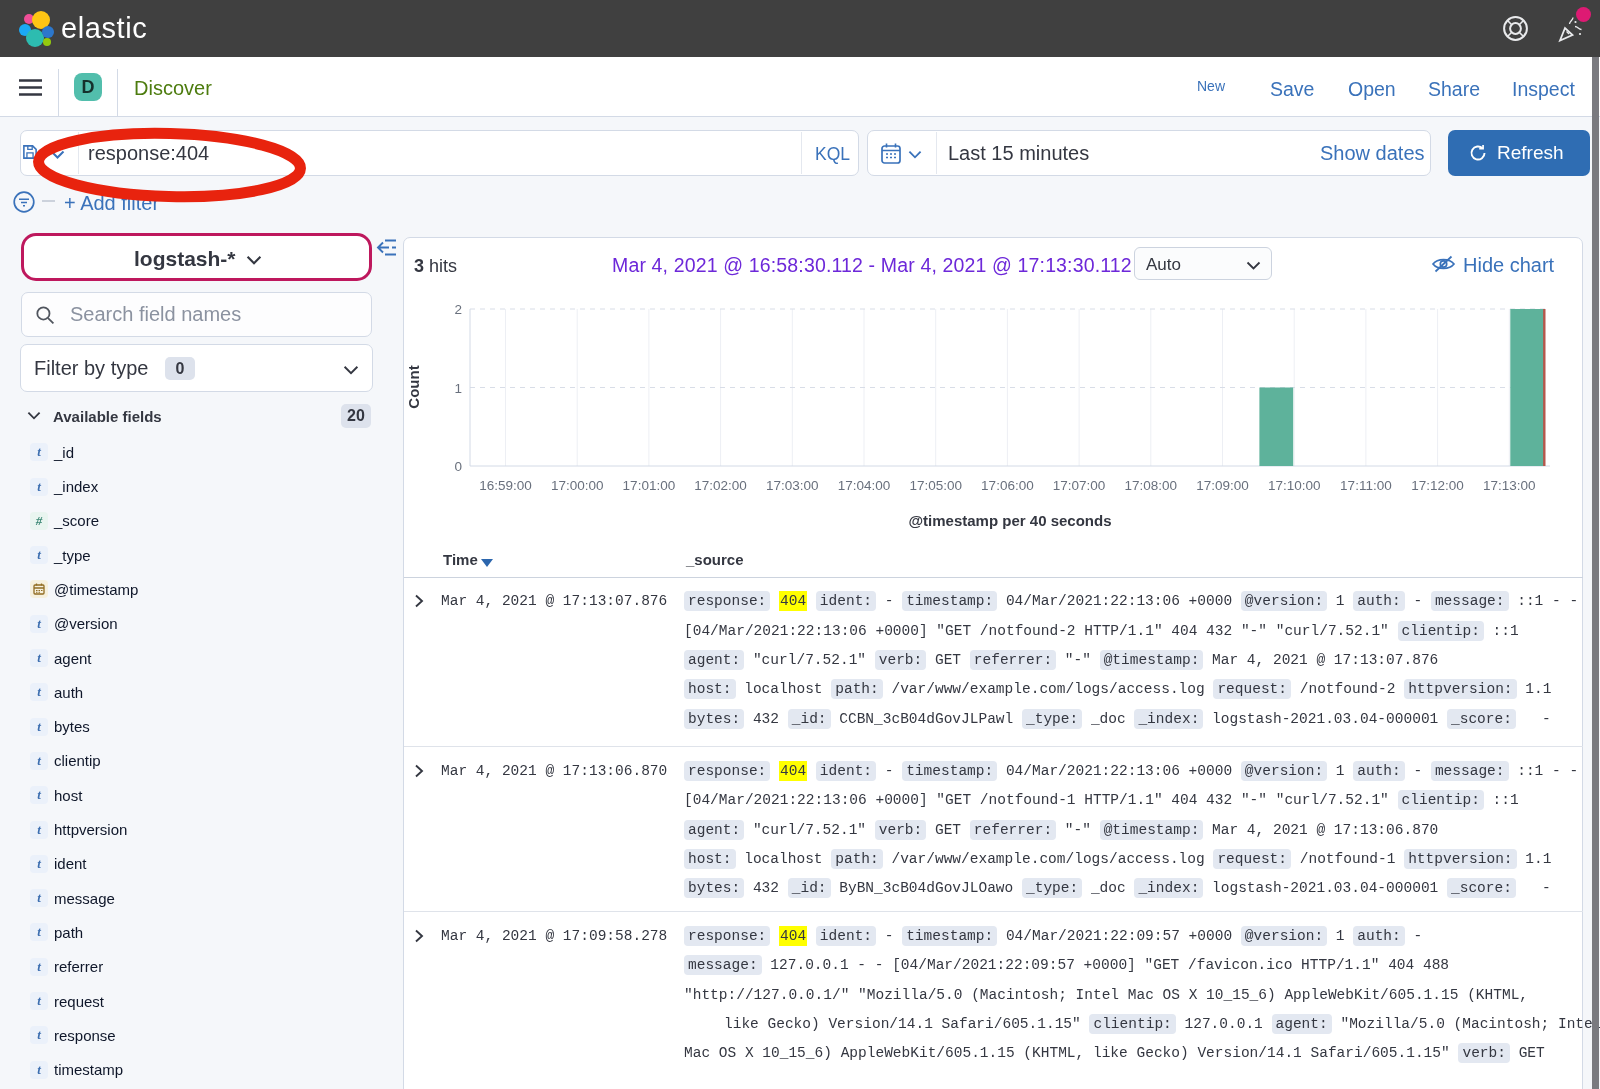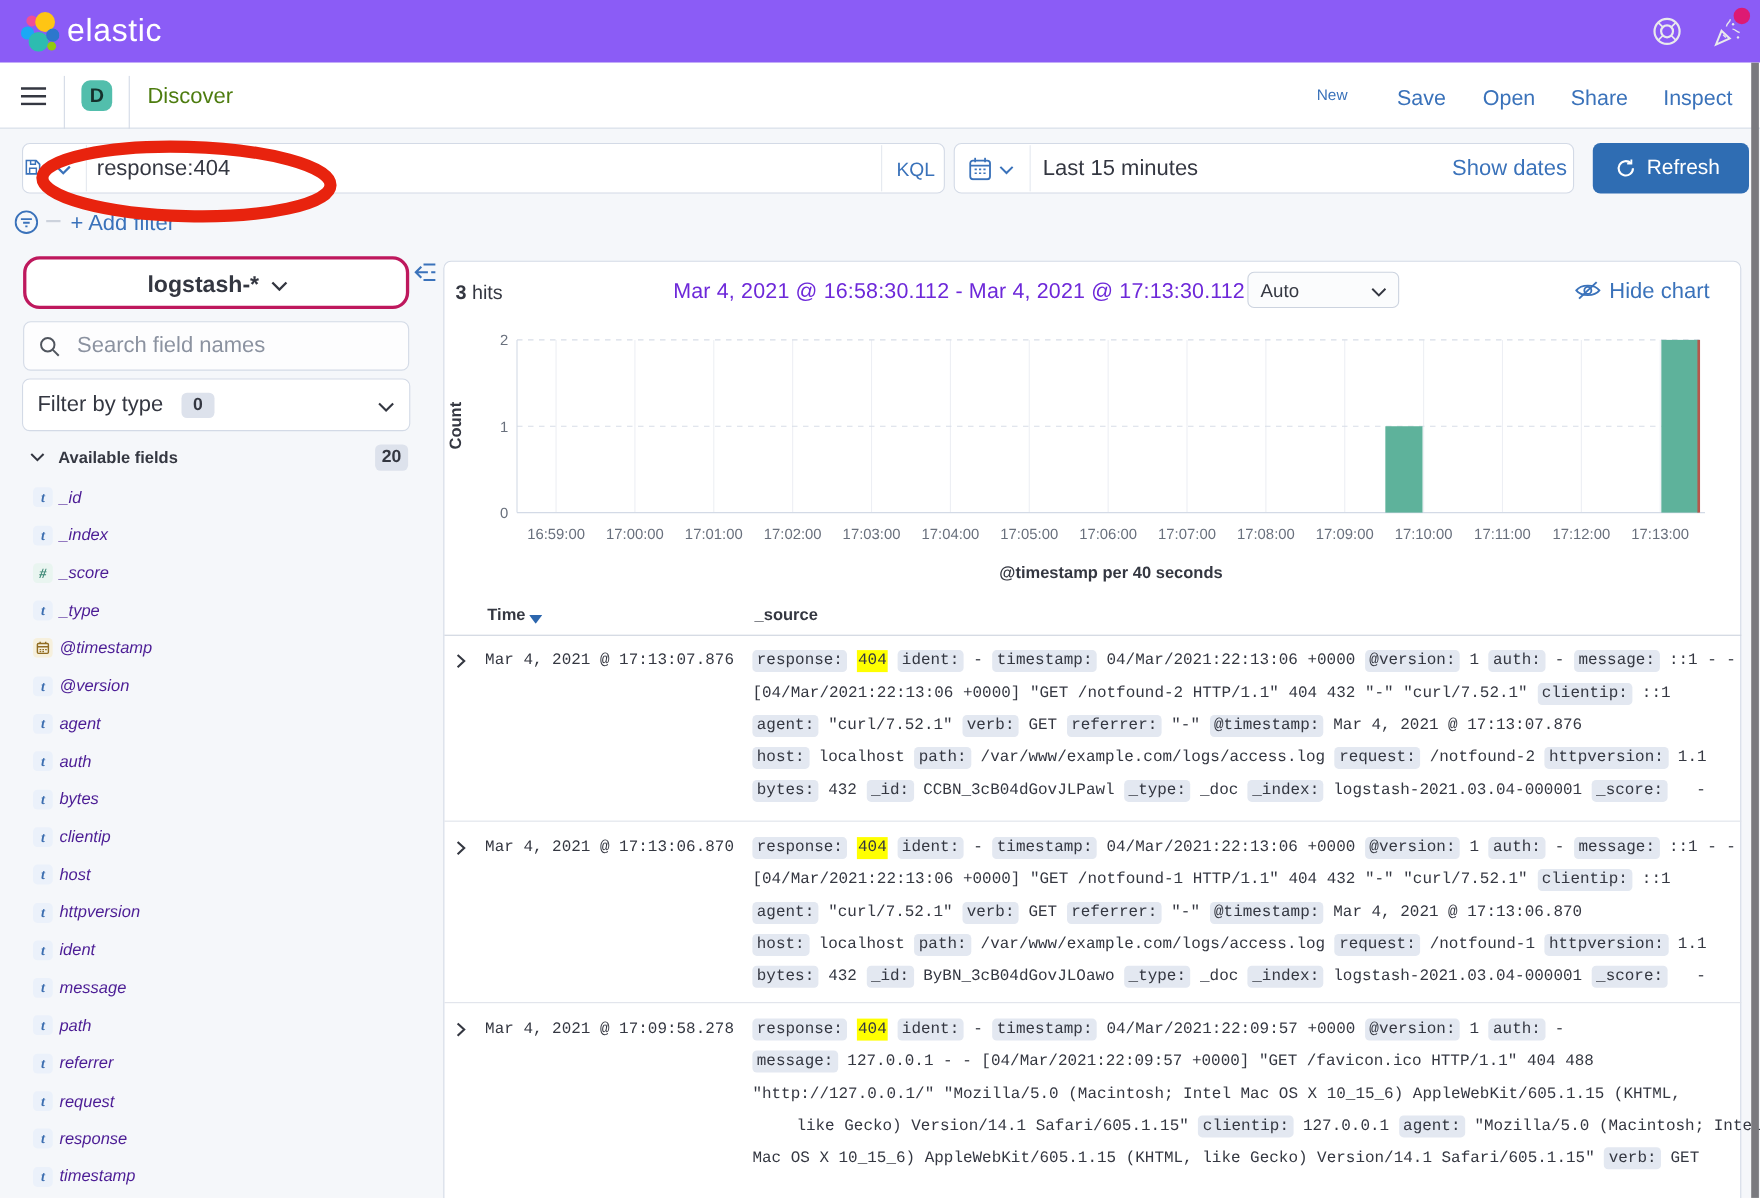--- a/index.html
+++ b/index.html
@@ -4,23 +4,23 @@
 *{margin:0;padding:0;box-sizing:border-box;}
 html,body{width:1600px;height:1089px;overflow:hidden;}
 body{position:relative;background:#f5f7fa;font-family:"Liberation Sans",sans-serif;color:#343741;}
 .abs{position:absolute;}
 .blue{color:#3a72ba;}
 svg{display:block;}
 .mono{font-family:"Liberation Mono",monospace;font-size:14.5px;color:#343741;white-space:pre;line-height:20px;}
 .fn{background:#e3e8f1;border-radius:4px;padding:2px 4px;}
 mark{background:#ffff00;color:#343741;padding:2px 1px;}
 .tok{position:absolute;width:18px;height:18px;border-radius:4px;text-align:center;line-height:18px;font-size:13px;font-family:"Liberation Serif",serif;font-style:italic;font-weight:bold;}
-.fname{position:absolute;font-size:15px;color:#4c1d95;font-style:italic;}
+.fname{position:absolute;font-size:15px;color:#0f172a;}
 </style></head><body>
-<div class="abs" style="left:0;top:0;width:1600px;height:57px;background:#8b5cf6;">
+<div class="abs" style="left:0;top:0;width:1600px;height:57px;background:#404040;">
 <svg class="abs" style="left:18px;top:11px" width="36" height="36" viewBox="0 0 36 36">
  <circle cx="11" cy="8" r="5" fill="#f04e98"></circle>
  <circle cx="23" cy="9" r="9" fill="#fec514"></circle>
  <circle cx="7" cy="19" r="6" fill="#1ba9f5"></circle>
  <circle cx="17" cy="27" r="9" fill="#2dbcb0"></circle>
  <circle cx="30" cy="21" r="6" fill="#2c77cc"></circle>
  <circle cx="29" cy="31" r="4" fill="#93c90e"></circle>
 </svg>
 <div class="abs" style="left:61px;top:12px;font-size:29px;color:#fff;letter-spacing:.6px;">elastic</div>
 <svg class="abs" style="left:1502px;top:15px" width="27" height="27" viewBox="0 0 27 27" fill="none" stroke="#e9eaec" stroke-width="2">

